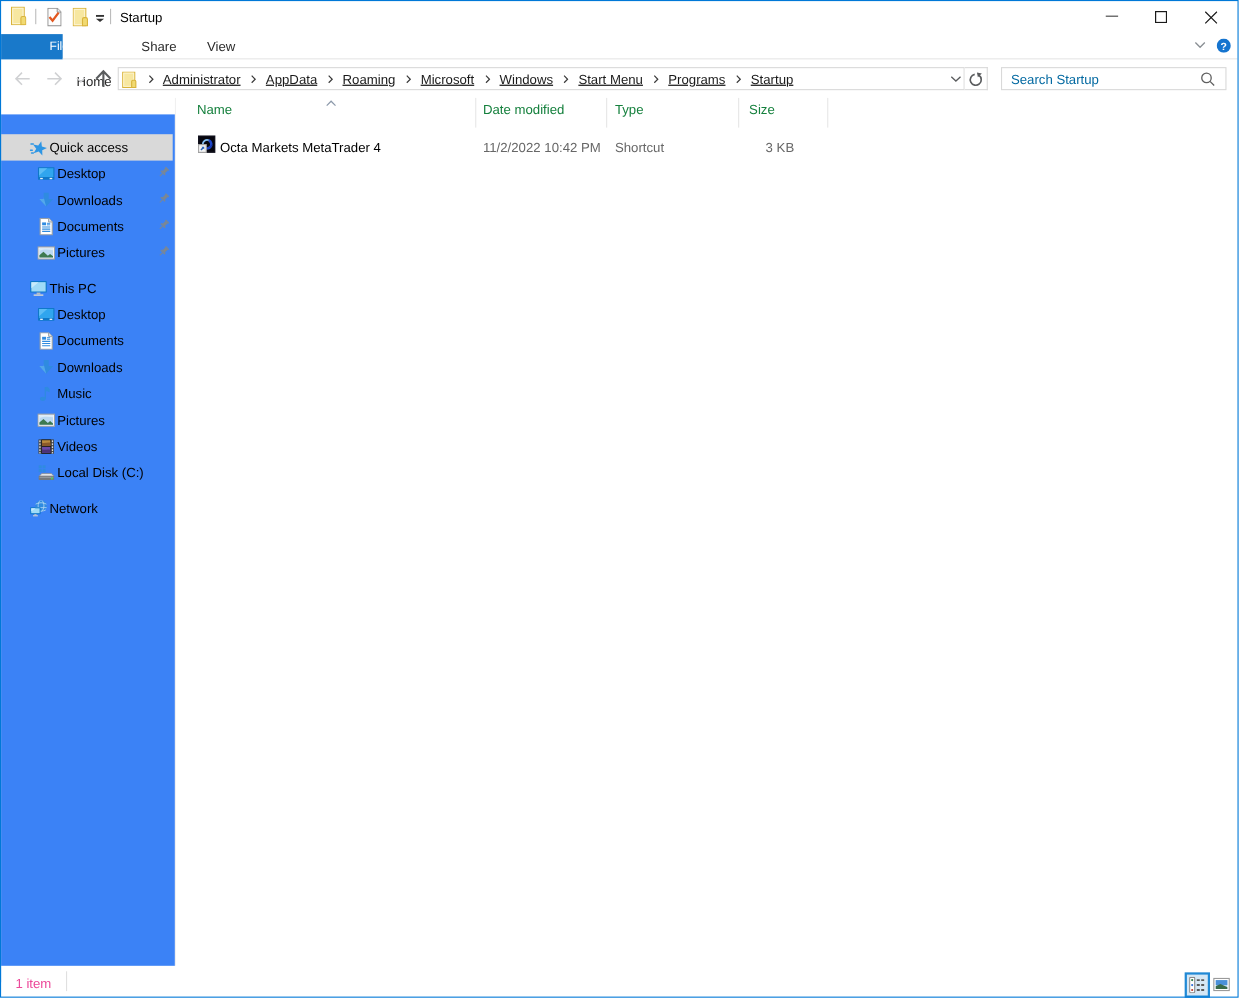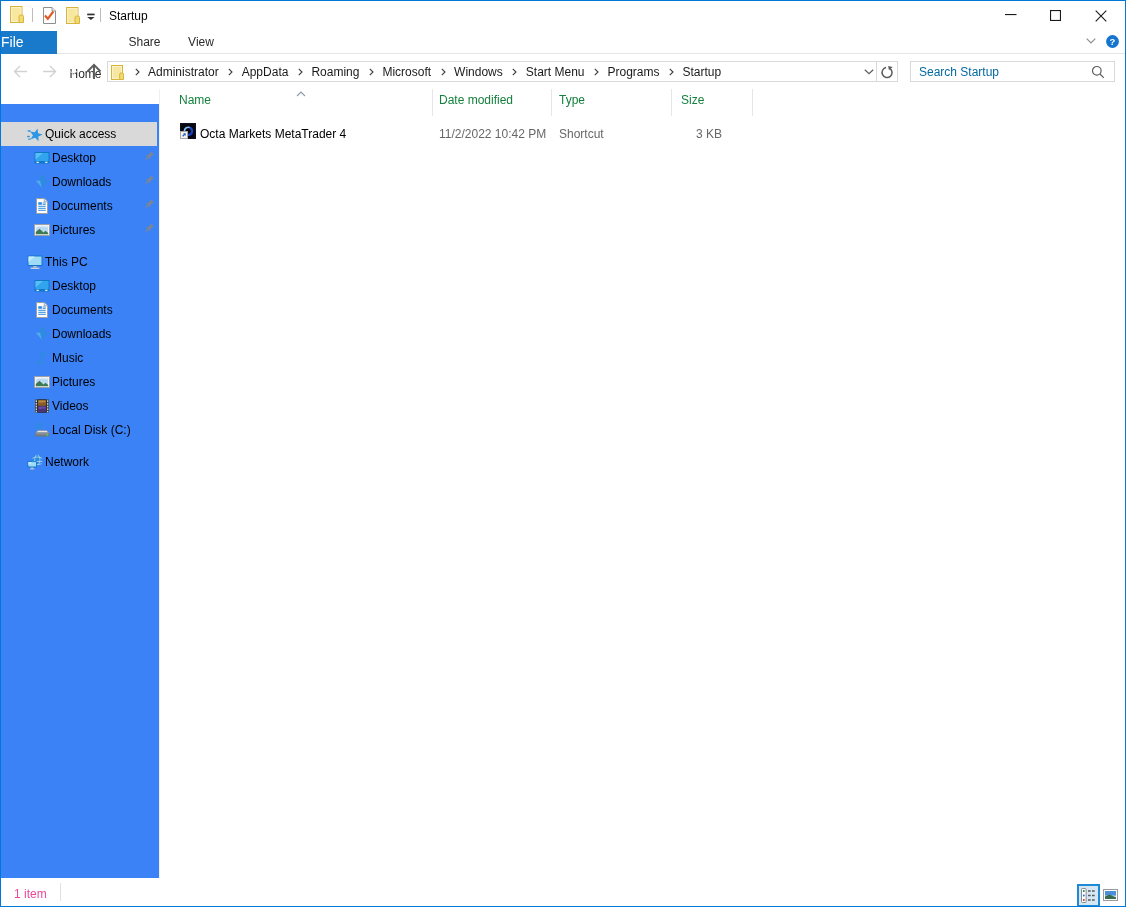--- a/index.html
+++ b/index.html
@@ -2,27 +2,27 @@
 <html><head>
 <meta charset="utf-8">
 <style>
   * { margin:0; padding:0; box-sizing:border-box; }
   html,body { width:1126px; height:907px; background:#fff; font-family:"Liberation Sans", sans-serif; overflow:hidden; }
   #win { position:absolute; left:0; top:0; width:1126px; height:907px; background:#fff; }
   #border-ov { position:absolute; left:0; top:0; width:1126px; height:907px; border:1px solid #0078d7; z-index:99; pointer-events:none; }
   .abs { position:absolute; }
   .tsep { position:absolute; top:8px; width:1px; height:14px; background:#bcbcbc; }
   #title-text { position:absolute; left:109px; top:9px; font-size:12px; color:#000; }
-  #tab-file { position:absolute; left:1px; top:31px; width:56px; height:23px; background:#1979ca; color:#fff; font-size:14px; text-align:left; line-height:22px; }
+  #tab-file { position:absolute; left:1px; top:31px; width:56px; height:23px; background:#1979ca; color:#fff; font-size:11px; text-align:left; line-height:22px;padding-left:44px; }
   .tab { position:absolute; top:31px; height:23px; font-size:12px; color:#2b2b2b; line-height:22px; text-align:center; }
   #ribbon-border { position:absolute; left:57px; top:53px; width:1068px; height:1px; background:#e5e5e5; }
   #addr-box { position:absolute; left:107px; top:61px; width:770px; height:21px; border:1px solid #d9d9d9; background:#fff; }
   #refresh-box { position:absolute; left:877px; top:61px; width:21px; height:21px; border:1px solid #d9d9d9; border-left:none; background:#fff; }
   #search-box { position:absolute; left:910px; top:61px; width:205px; height:21px; border:1px solid #d9d9d9; background:#fff; }
-  #crumbs { position:absolute; left:3px; top:0; height:19px; display:flex; align-items:center; }
+  #crumbs { position:absolute; left:3px; top:0; height:19px; display:flex; align-items:center;text-decoration:underline; }
   #crumbs span.t { font-size:12px; color:#1a1a1a; white-space:pre; }
   #crumbs svg.c { margin:1px 8.5px 0 9.5px; }
   .side-item { position:absolute; left:0; width:158px; height:24px; font-size:12px; color:#000; }
   .side-item .lbl { position:absolute; top:5px; }
   .side-ico { position:absolute; top:4px; width:16px; height:16px; }
   .pin { position:absolute; left:142px; top:5px; }
   #qa-hl { position:absolute; left:0; top:18px; width:156px; height:24px; background:#d9d9d9; }
   #filearea { position:absolute; left:160px; top:88px; width:964px; height:789px; background:#fff; }
   .colsep { position:absolute; top:1px; width:1px; height:27px; background:#e6e6e6; }
   .colhead { position:absolute; top:5px; font-size:12px; color:#15803d; }

